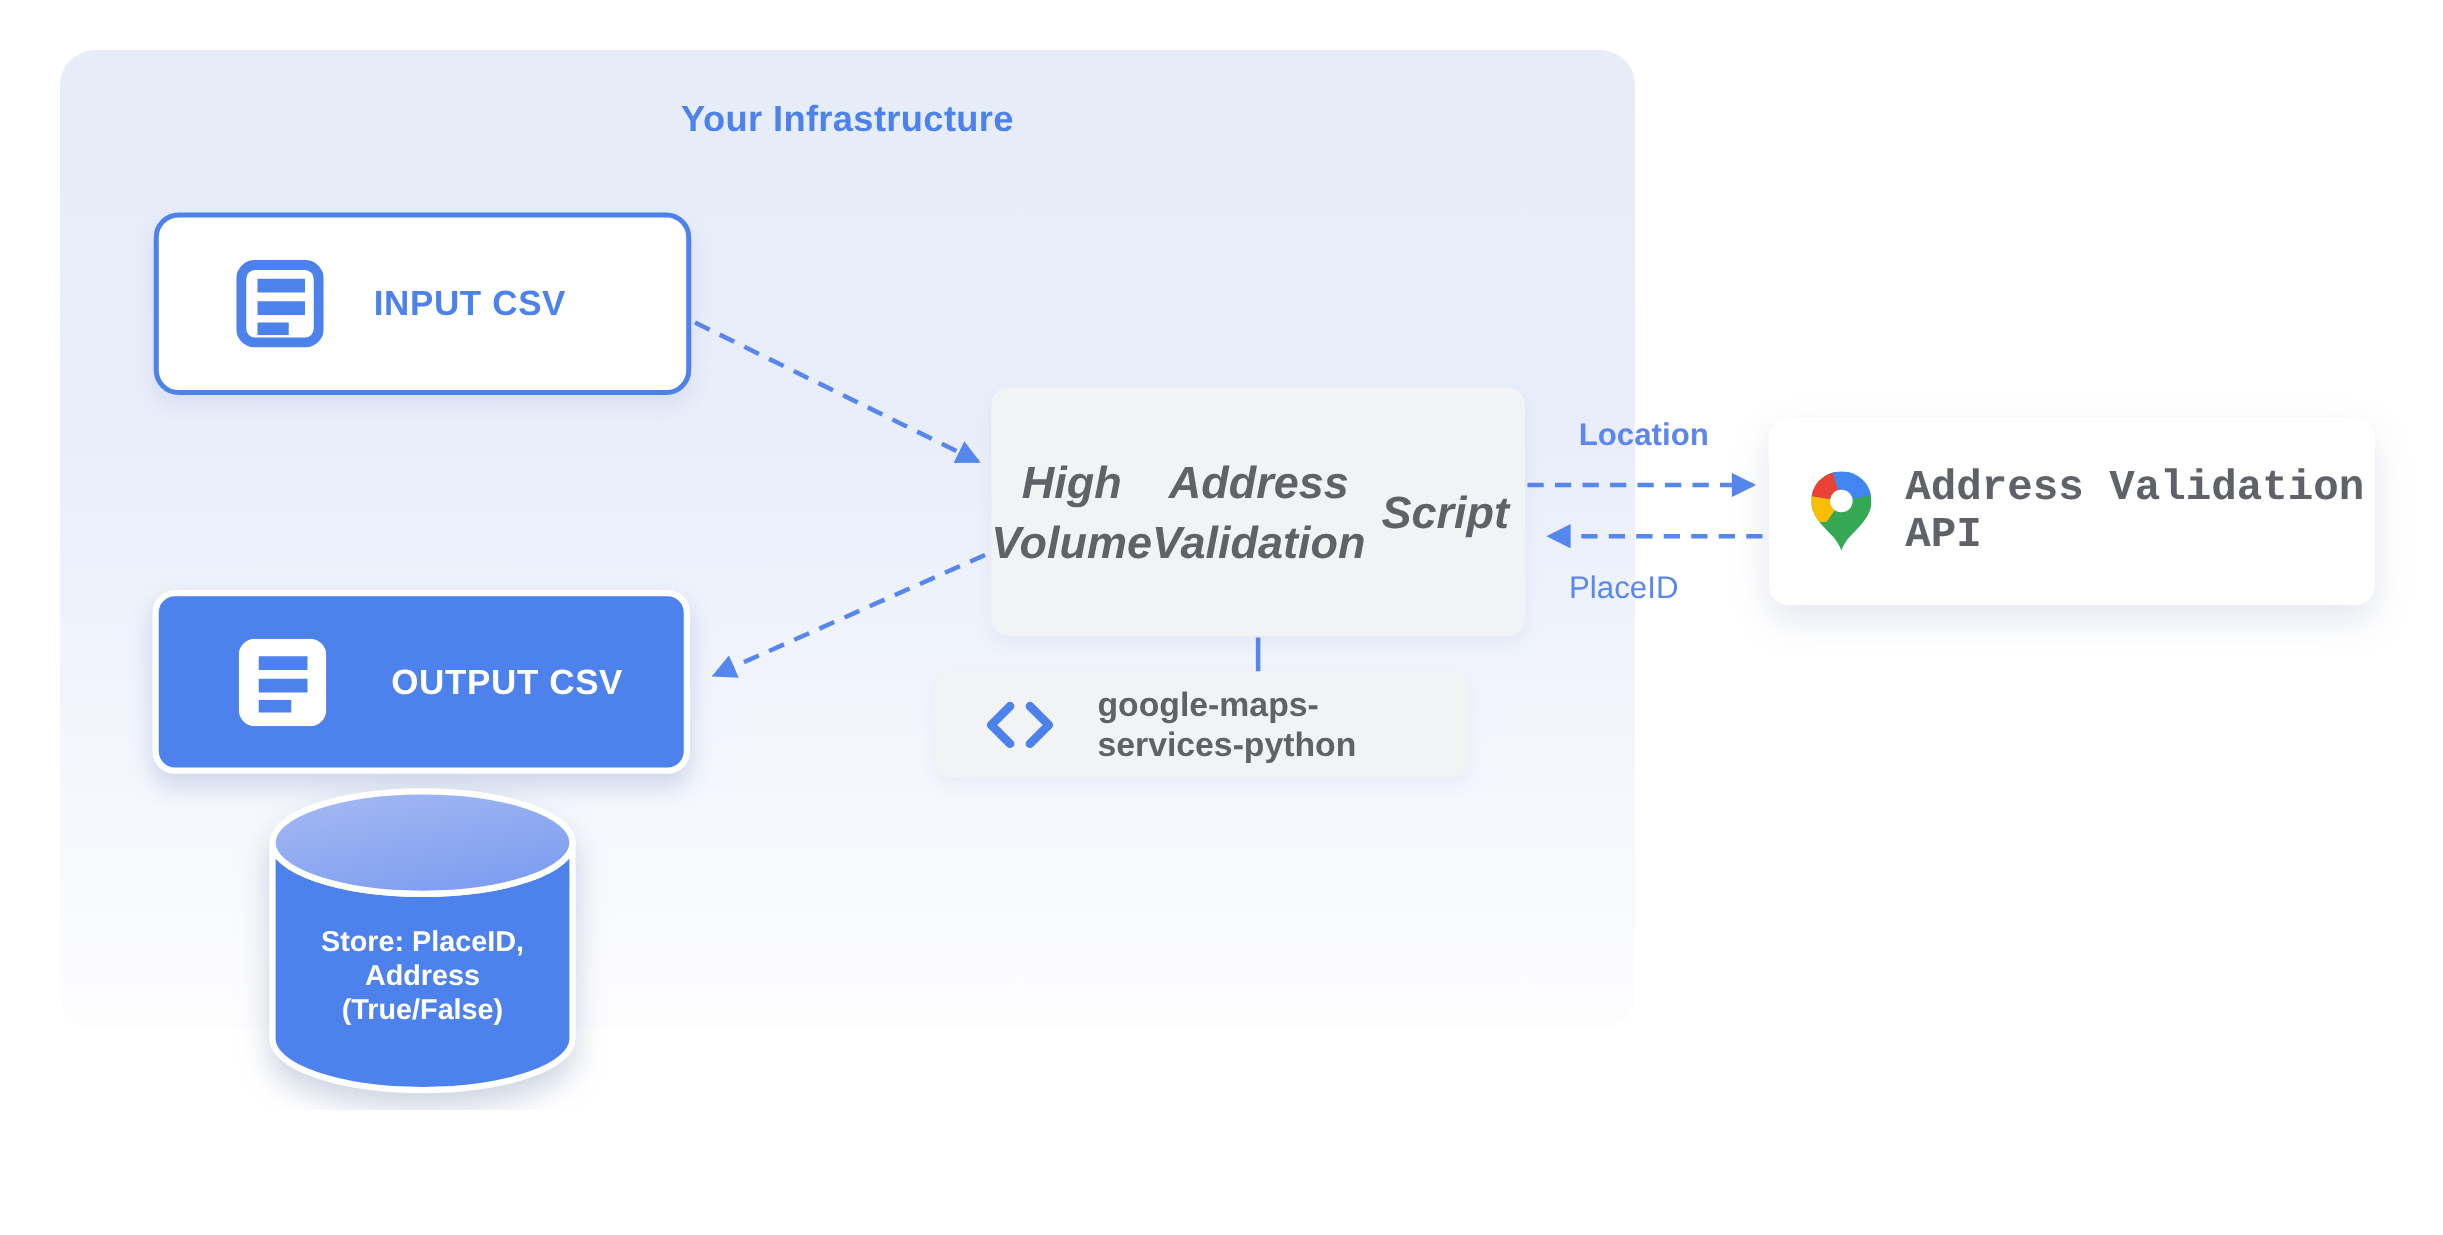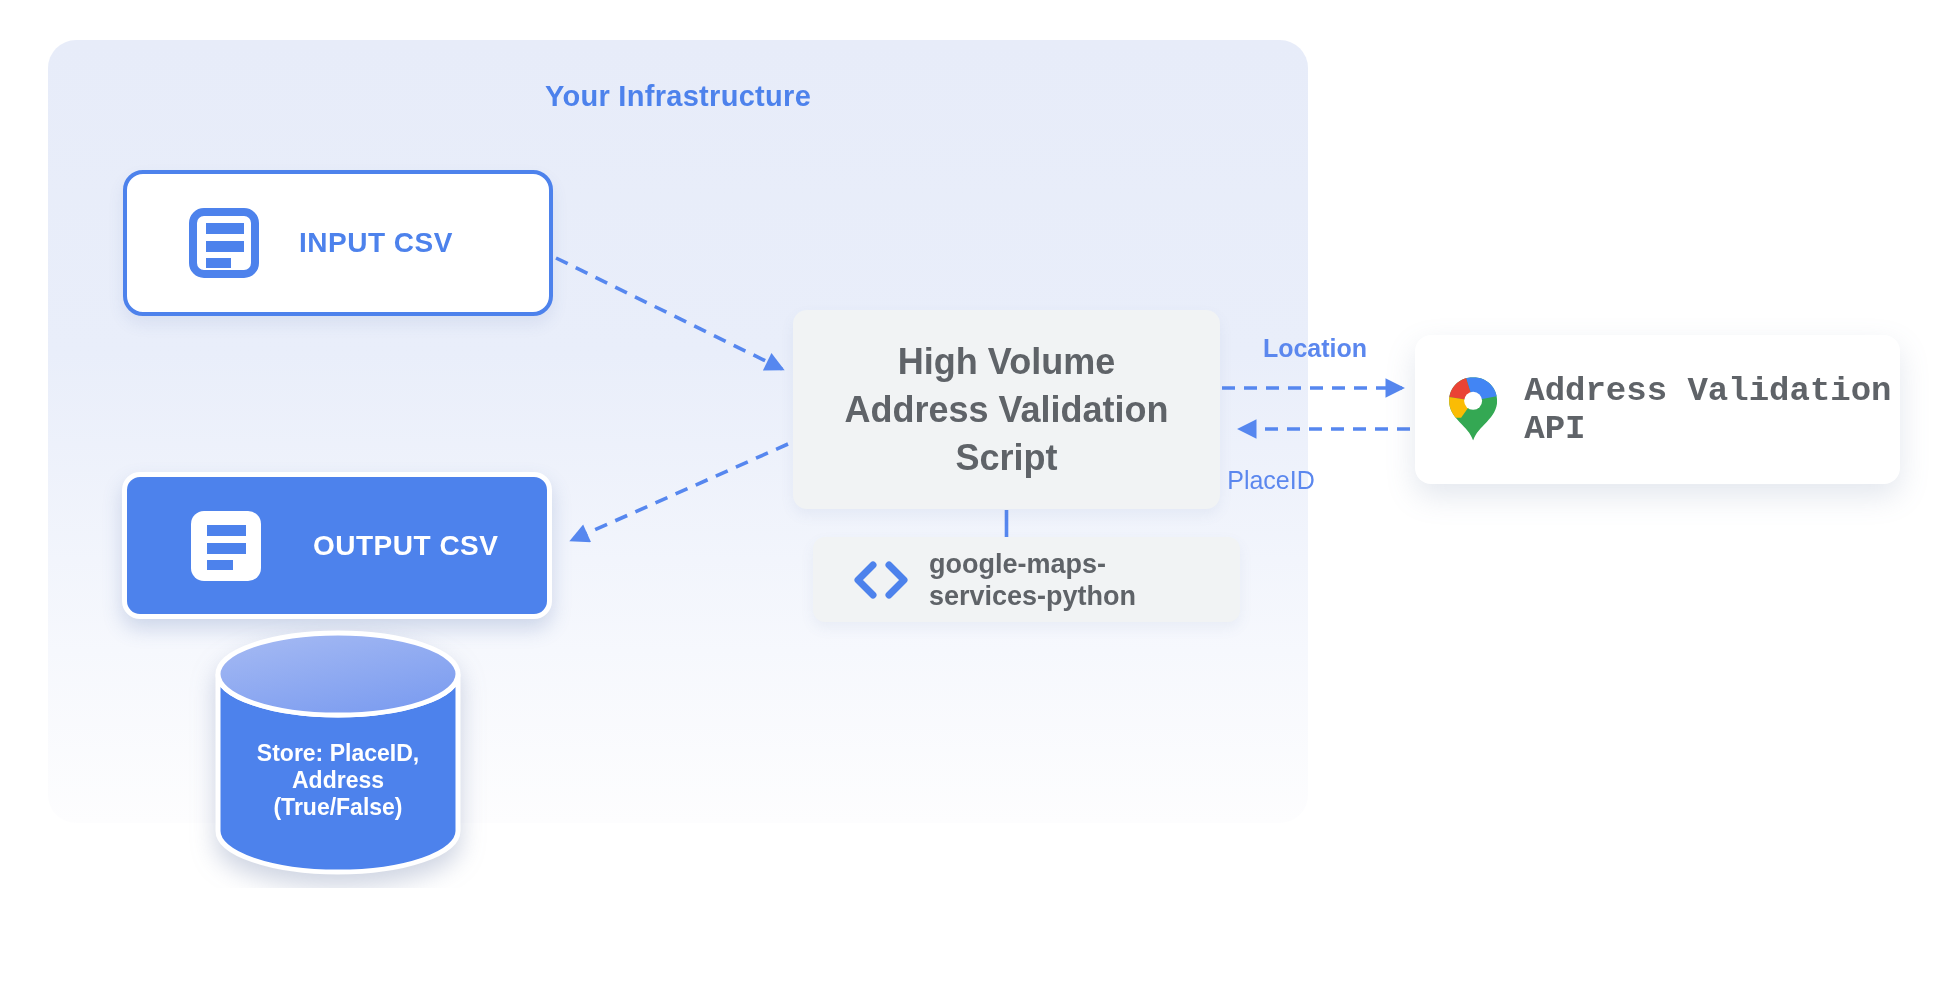--- a/index.html
+++ b/index.html
@@ -39,45 +39,46 @@
     padding-left:64px;gap:52px;
     box-shadow:0 10px 20px rgba(70,100,170,.22);
   }
   .output-box .label{font-size:28px;font-weight:bold;letter-spacing:.5px;color:#ffffff;}
   .gray-box{
     background:var(--gray-box-bg);
     color:var(--gray-text);
   }
   .script-box{
     left:793px;top:310px;width:427px;height:199px;border-radius:14px;
-    flex-direction:column;justify-content:center;
+    flex-direction:row;justify-content:flex-end;
     box-shadow:0 6px 14px rgba(90,110,160,.08);
+    font-style:italic;
   }
   .script-box .line{font-size:36px;line-height:48px;font-weight:bold;text-align:center;width:100%;}
   .lib-box{
-    left:813px;top:537px;width:427px;height:85px;border-radius:12px;
-    padding-left:40px;gap:20px;
+    left:748px;top:537px;width:427px;height:85px;border-radius:12px;
+    padding-left:40px;gap:34px;
     box-shadow:0 6px 14px rgba(90,110,160,.08);
   }
   .lib-text .line{font-size:27px;line-height:32px;font-weight:bold;text-align:left;}
   .api-box{
     left:1415px;top:335px;width:485px;height:149px;
     background:#ffffff;border-radius:16px;
     padding-left:33px;gap:26px;
     box-shadow:0 12px 30px rgba(100,120,160,.18);
     font-family:Liberation Mono, monospace;
   }
   .api-box .label{font-size:34px;font-weight:bold;color:var(--gray-text);}
   
   .edge-label{
     position:absolute;width:190px;text-align:center;
     font-size:25px;font-weight:500;color:var(--label-blue);
   }
   .loc-label{left:1220px;top:334px;font-weight:bold;}
-  .pid-label{left:1176px;top:456px;margin-top:10px;}
+  .pid-label{left:1204px;top:456px;}
   
   .edges{position:absolute;left:0;top:0;pointer-events:none;}
   .cyl{position:absolute;left:206px;top:626px;filter:drop-shadow(0 12px 12px rgba(80,100,150,.28));}
   .cyl text{font-family:"Liberation Sans", sans-serif;font-weight:bold;font-size:23px;fill:#ffffff;}
 </style>
 </head>
 <body>
 
 <div class="canvas">
 

